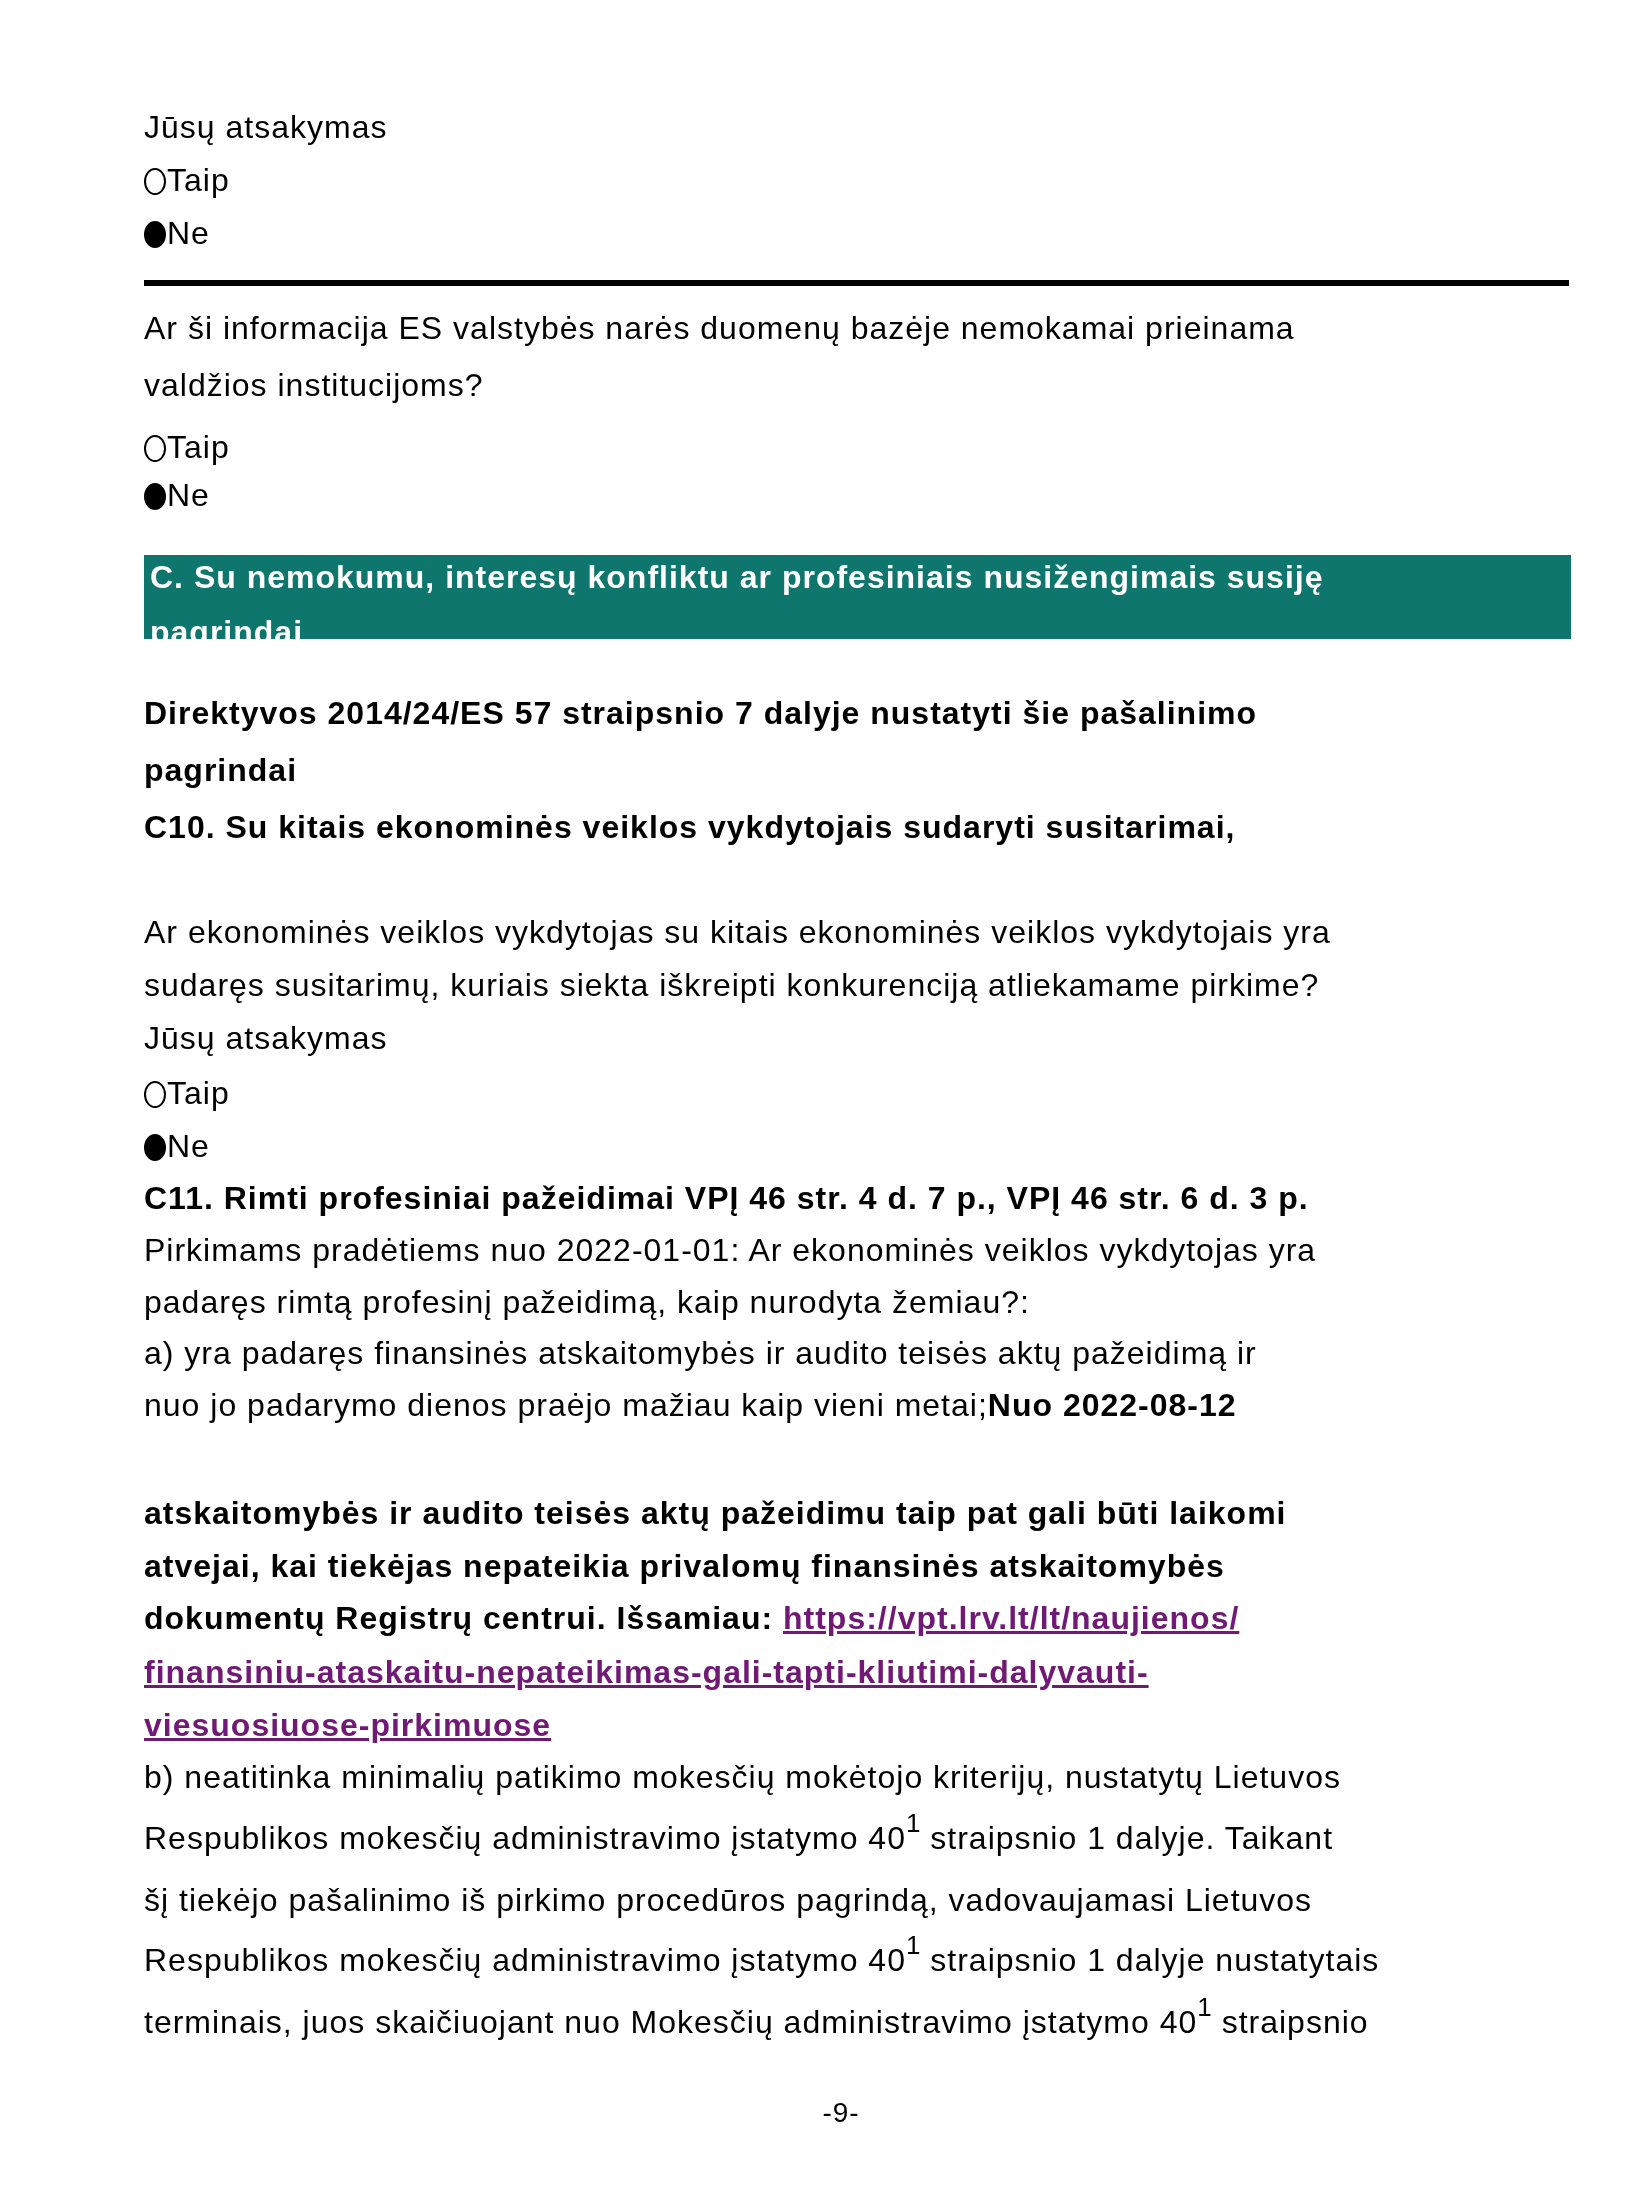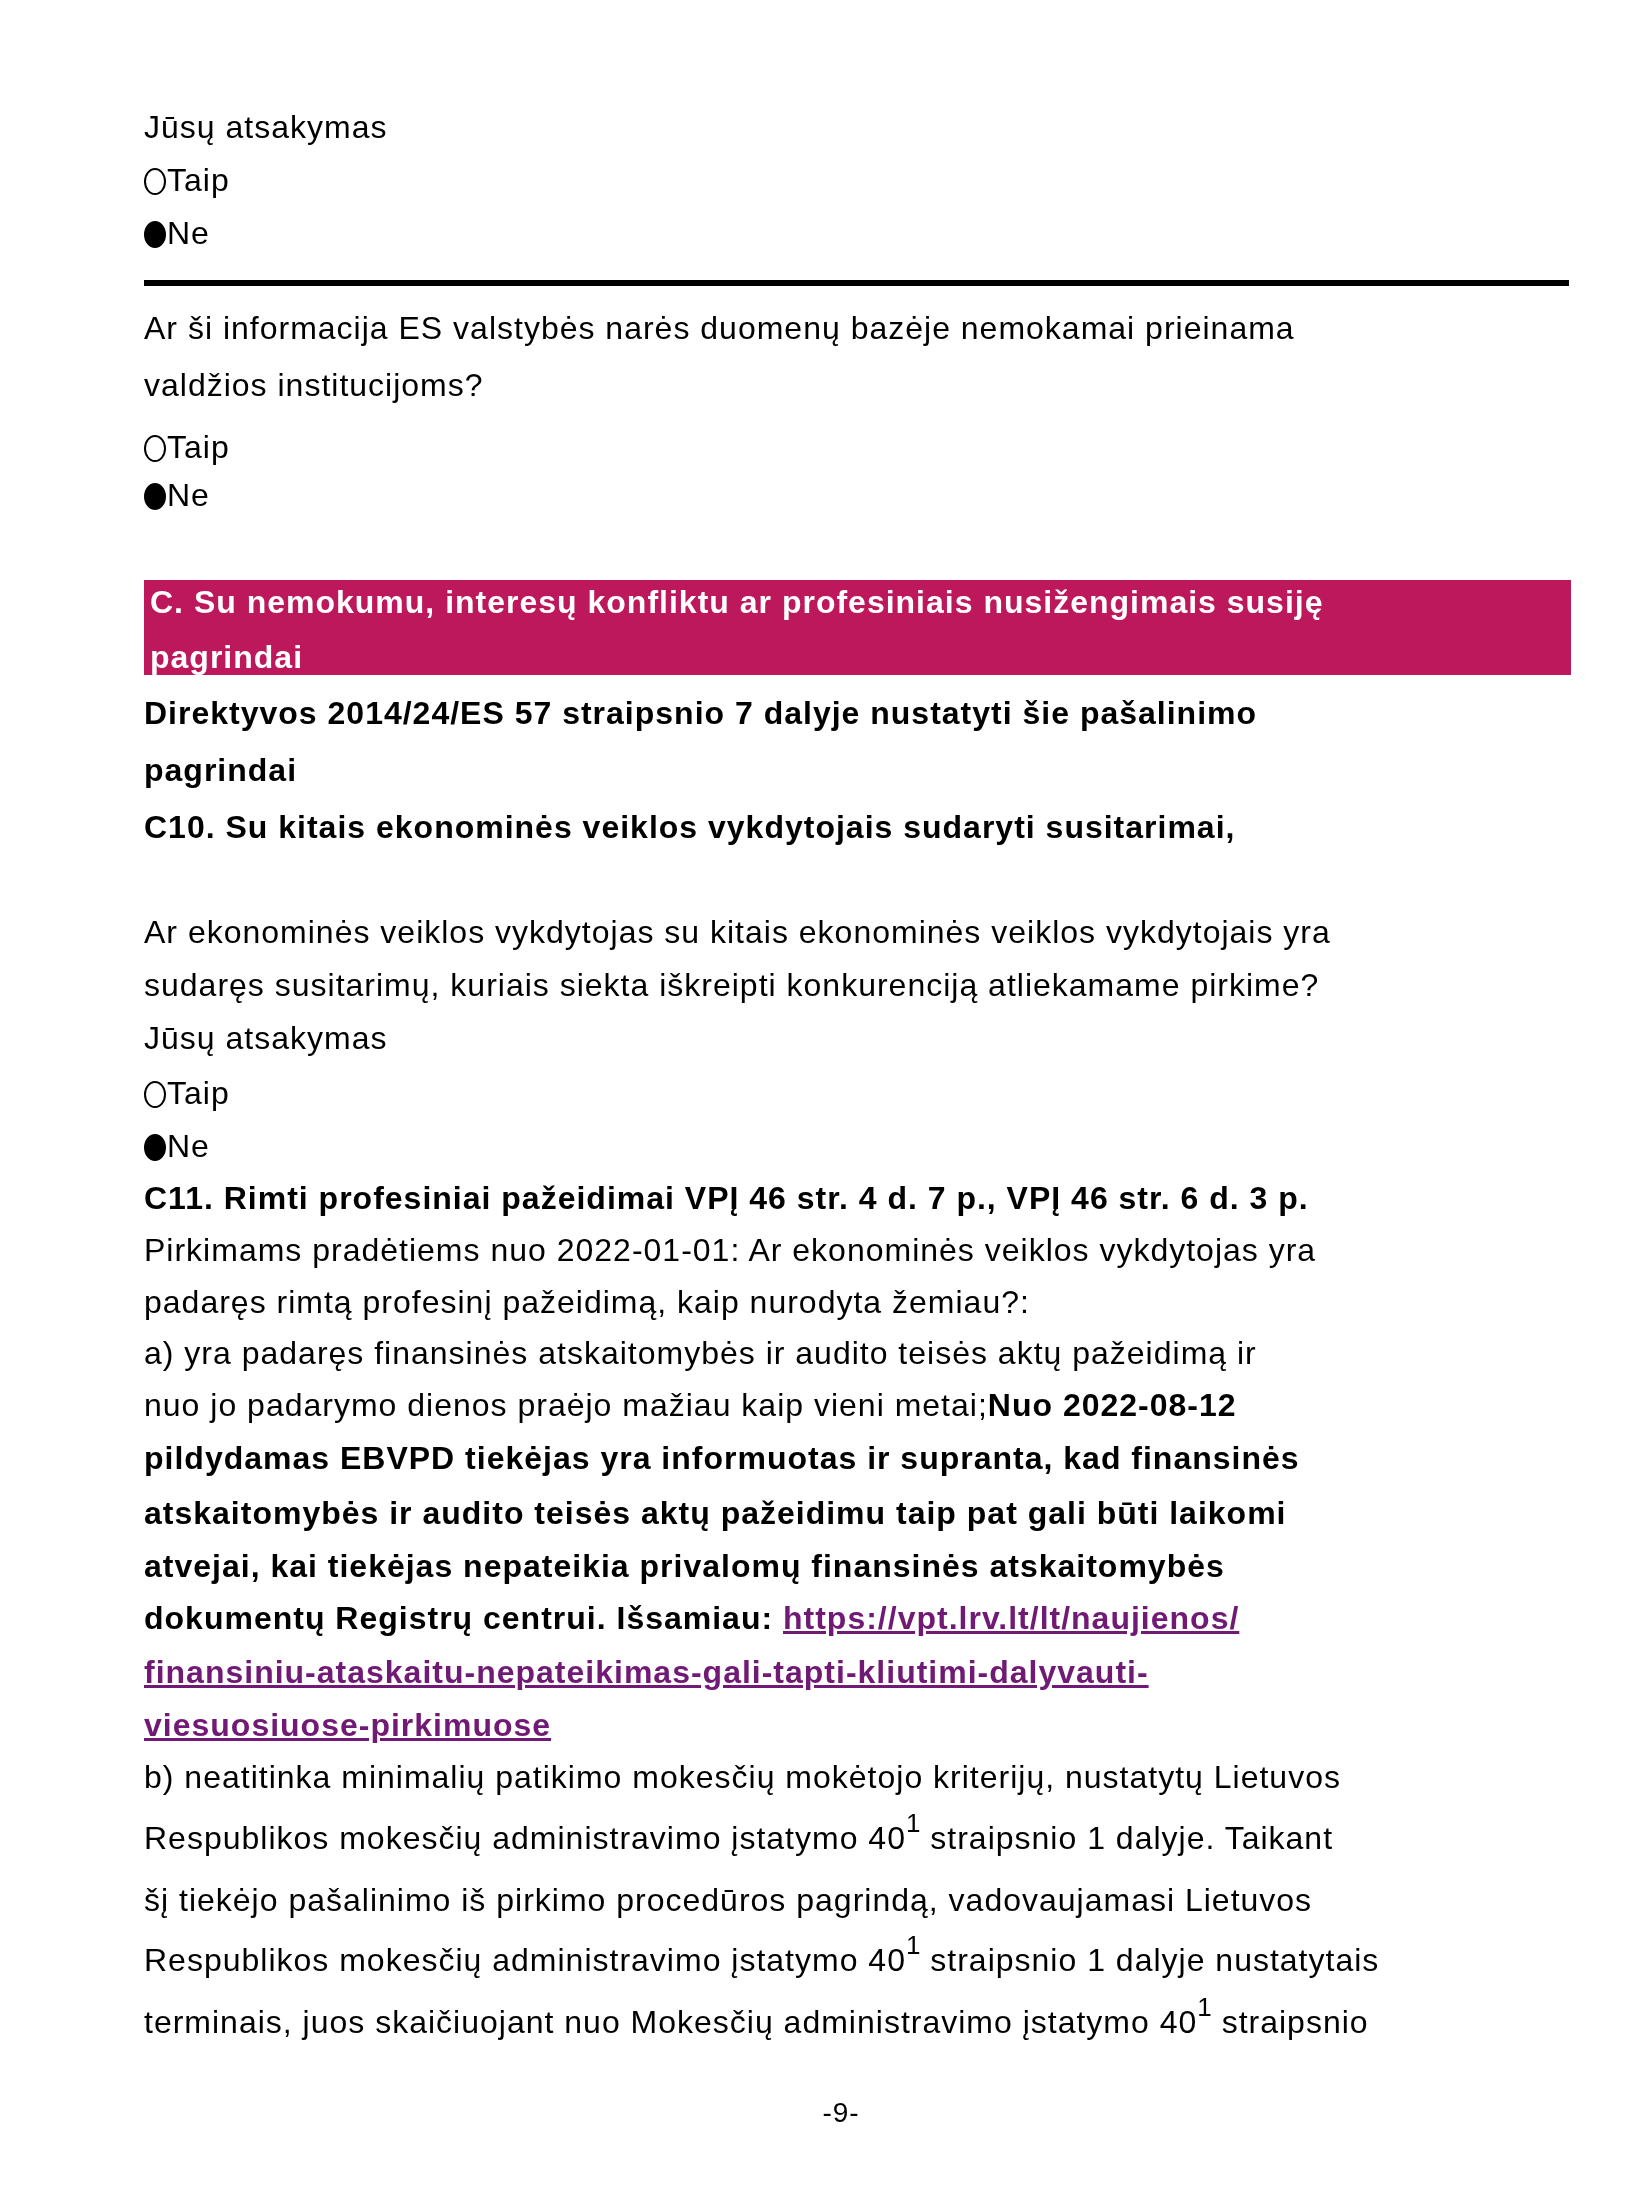--- a/index.html
+++ b/index.html
@@ -22,22 +22,22 @@
     display:inline-block;width:22px;height:27px;
     border:2px solid #000;border-radius:50%;
     vertical-align:-4px;margin-right:1px;box-sizing:border-box;
     background:#ffffff;
   }
   .radio-row .radio[data-checked="true"]{background:#000000;}
   .divider{
     position:absolute;left:129px;width:1425px;height:6px;background:#000000;
   }
   .section-header{
-    position:absolute;left:129px;top:580px;width:1427px;height:95px;
-    background:#be185d;color:#ffffff;
+    position:absolute;left:129px;top:555px;width:1427px;height:84px;
+    background:#0f766e;color:#ffffff;
   }
   .section-header .hln{
     position:absolute;left:6px;font-size:32px;font-weight:bold;
     letter-spacing:1px;white-space:nowrap;color:#ffffff;
   }
   .sup{font-size:26px;position:relative;top:-17px;letter-spacing:0;}
   .footer{
     position:absolute;left:0;top:2097px;width:1652px;text-align:center;
     font-size:28px;letter-spacing:1px;color:#000000;
   }
@@ -71,21 +71,20 @@
   <div class="ln" style="top:965px">sudaręs susitarimų, kuriais siekta iškreipti konkurenciją atliekamame pirkime?</div>
   <div class="ln" style="top:1018px">Jūsų atsakymas</div>
   <div class="ln radio-row" style="top:1073px"><span class="radio" data-checked="false"></span><span>Taip</span></div>
   <div class="ln radio-row" style="top:1126px"><span class="radio" data-checked="true"></span><span>Ne</span></div>
 
   <div class="ln b" style="top:1178px">C11. Rimti profesiniai pažeidimai  VPĮ 46 str. 4 d. 7 p., VPĮ 46 str. 6 d. 3 p.</div>
   <div class="ln" style="top:1230px">Pirkimams pradėtiems nuo 2022-01-01: Ar ekonominės veiklos vykdytojas yra</div>
   <div class="ln" style="top:1282px">padaręs rimtą profesinį pažeidimą, kaip nurodyta žemiau?:</div>
   <div class="ln" style="top:1333px">a) yra padaręs finansinės atskaitomybės ir audito teisės aktų pažeidimą ir</div>
   <div class="ln" style="top:1385px"><span>nuo jo padarymo dienos praėjo mažiau kaip vieni metai;</span><span class="b">Nuo 2022-08-12</span></div>
-  <div class="ln b" style="top:1438px">pildydamas EBVPD tiekėjas yra informuotas ir supranta, kad finansinės</div>
   <div class="ln b" style="top:1493px">atskaitomybės ir audito teisės aktų pažeidimu taip pat gali būti laikomi</div>
   <div class="ln b" style="top:1546px">atvejai, kai tiekėjas nepateikia privalomų finansinės atskaitomybės</div>
   <div class="ln" style="top:1598px"><span class="b">dokumentų Registrų centrui. Išsamiau: </span><span class="lnk">https://vpt.lrv.lt/lt/naujienos/</span></div>
   <div class="ln lnk" style="top:1652px">finansiniu-ataskaitu-nepateikimas-gali-tapti-kliutimi-dalyvauti-</div>
   <div class="ln lnk" style="top:1705px">viesuosiuose-pirkimuose</div>
   <div class="ln" style="top:1757px">b) neatitinka minimalių patikimo mokesčių mokėtojo kriterijų, nustatytų Lietuvos</div>
   <div class="ln" style="top:1818px"><span>Respublikos mokesčių administravimo įstatymo 40</span><span class="sup">1</span><span> straipsnio 1 dalyje. Taikant</span></div>
   <div class="ln" style="top:1880px">šį tiekėjo pašalinimo iš pirkimo procedūros pagrindą, vadovaujamasi Lietuvos</div>
   <div class="ln" style="top:1940px"><span>Respublikos mokesčių administravimo įstatymo 40</span><span class="sup">1</span><span> straipsnio 1 dalyje nustatytais</span></div>
   <div class="ln" style="top:2002px"><span>terminais, juos skaičiuojant nuo Mokesčių administravimo įstatymo 40</span><span class="sup">1</span><span> straipsnio</span></div>

